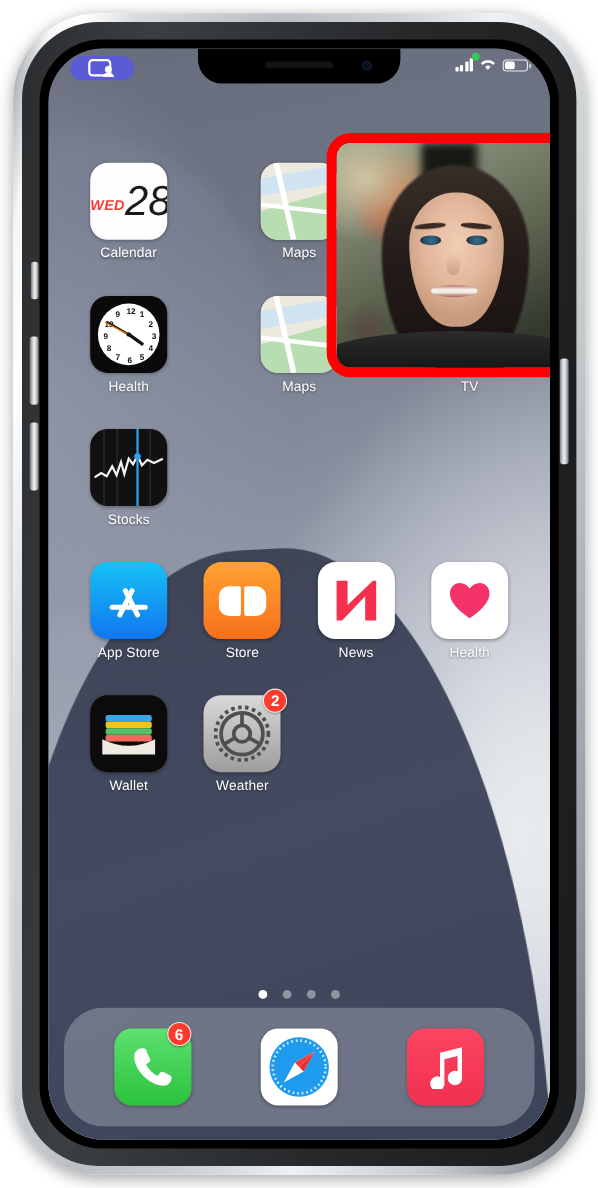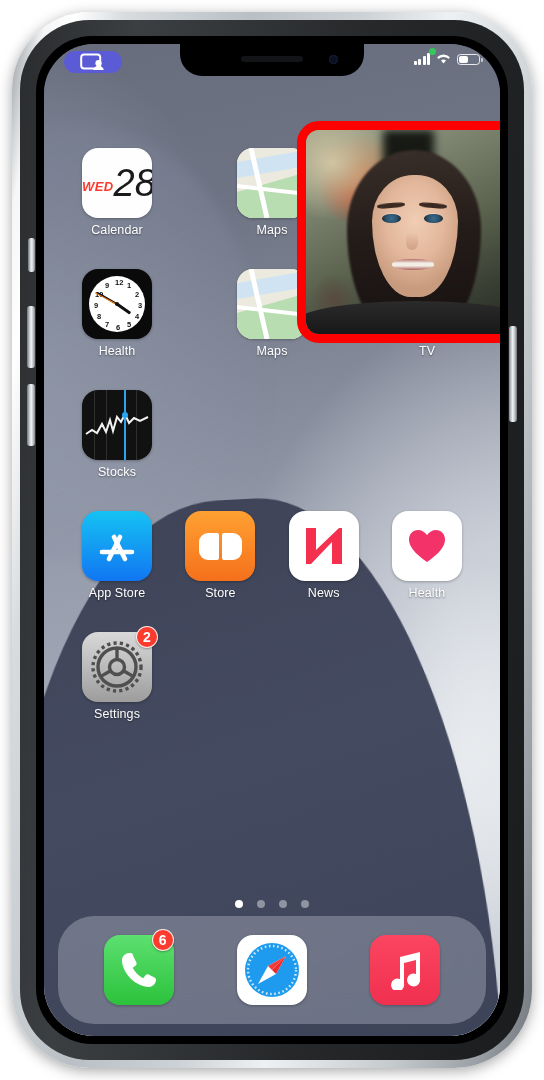--- a/index.html
+++ b/index.html
@@ -443,36 +443,48 @@
                 <div class="icon ic-health">
                   <svg width="38" height="34" viewBox="0 0 38 34">
                     <path d="M19 33 C6 24 1 17 1 10.5 C1 5 5 1 10 1 C13.6 1 16.8 3 19 6 C21.2 3 24.4 1 28 1 C33 1 37 5 37 10.5 C37 17 32 24 19 33Z" fill="#f4326a"></path>
                   </svg>
                 </div>
                 <div class="label">Health</div>
               </div>
             </div>
 
             <div class="row">
+              <div class="cell">
+                <div class="icon ic-wallet">
+                  <svg width="52" height="42" viewBox="0 0 52 42">
+                    <rect x="5" y="4" width="42" height="6" rx="2" fill="#3aa7e8"></rect>
+                    <rect x="5" y="10" width="42" height="6" rx="2" fill="#f0c419"></rect>
+                    <rect x="5" y="16" width="42" height="6" rx="2" fill="#53c06a"></rect>
+                    <rect x="5" y="22" width="42" height="6" rx="2" fill="#f06a5e"></rect>
+                    <path d="M2 26 L50 26 L50 40 L2 40Z M2 26 Q26 38 50 26" fill="#eceae1"></path>
+                  </svg>
+                </div>
+                <div class="label">Wallet</div>
+              </div>
 
               <div class="cell">
                 <div class="badge">2</div>
                 <div class="icon ic-settings">
                   <svg width="58" height="58" viewBox="0 0 58 58">
                     <g fill="none" stroke="#4f4f4f" stroke-width="3.4">
                       <circle cx="29" cy="29" r="24" stroke-dasharray="3.2 3.2"></circle>
                       <circle cx="29" cy="29" r="19"></circle>
                       <circle cx="29" cy="29" r="7.5"></circle>
                       <path d="M29 9.8 L29 21.6"></path>
                       <path d="M12.4 38.6 L22.6 32.7"></path>
                       <path d="M45.6 38.6 L35.4 32.7"></path>
                     </g>
                   </svg>
                 </div>
-                <div class="label">Settings</div>
+                <div class="label">Weather</div>
               </div>
 
               <div class="cell"></div>
               <div class="cell"></div>
             </div>
 
           </div>
 
           <div class="pip">
             <div class="pip-video">

